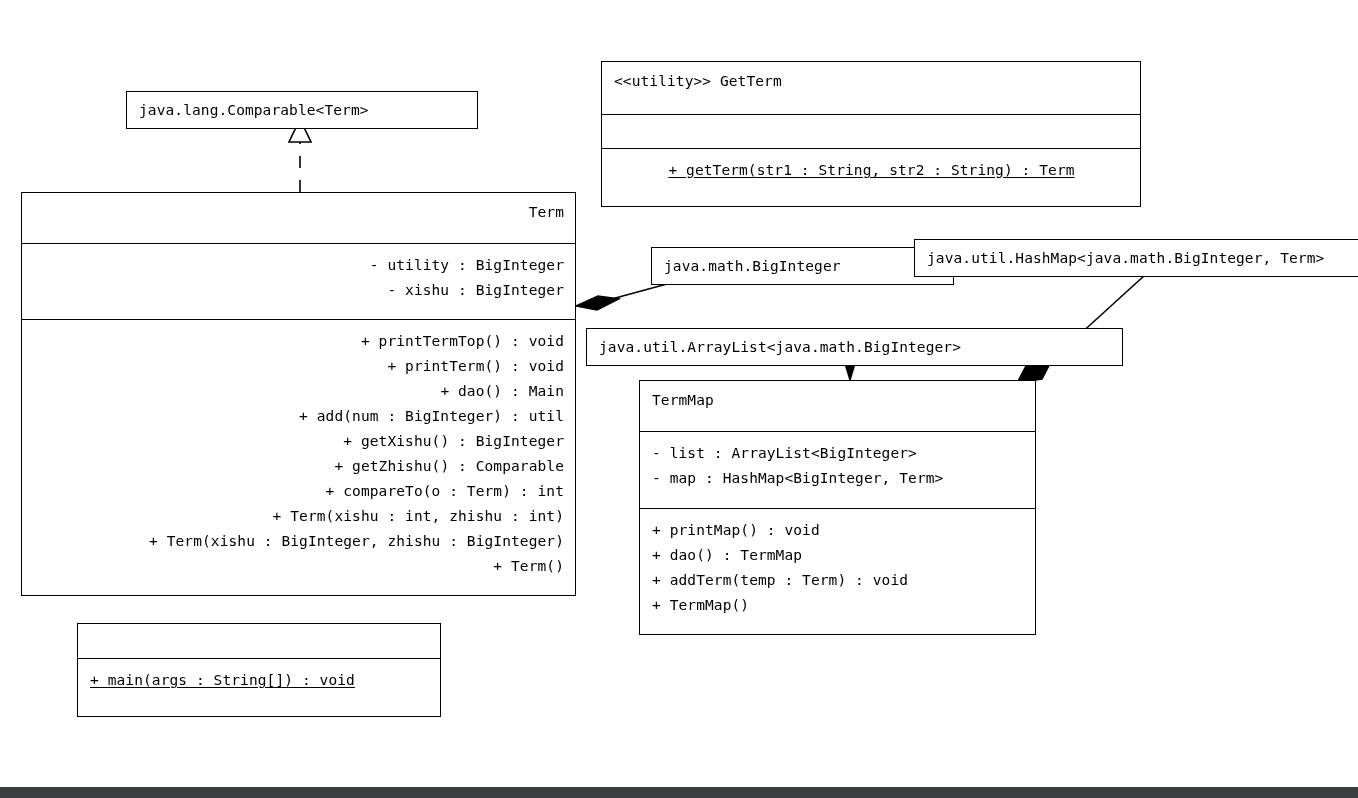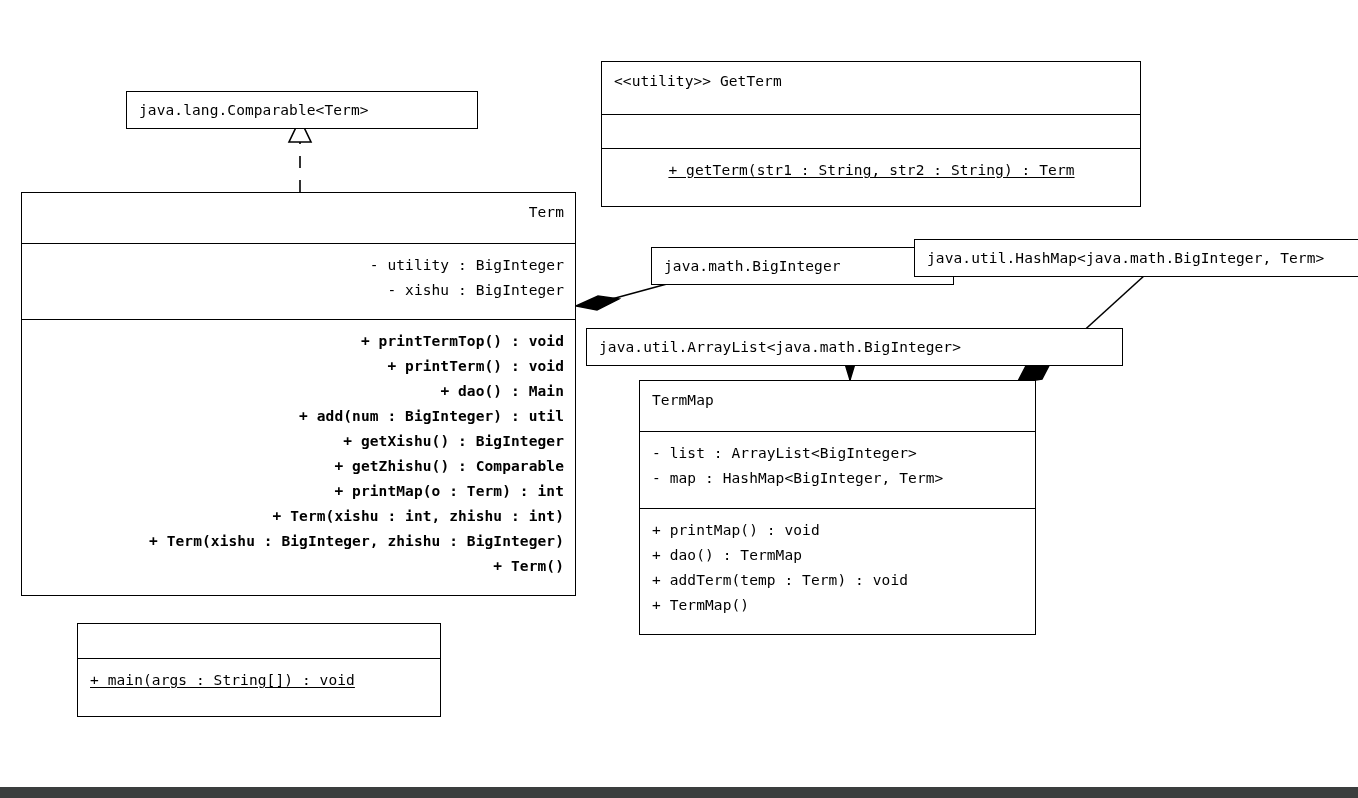--- a/index.html
+++ b/index.html
@@ -137,28 +137,28 @@
   </div>
 
   <div class="uml-box" id="box-term">
     <div class="compartment" style="height:50px;">
       <div class="uml-name">Term</div>
     </div>
     <div class="compartment" style="height:76px;">
       <div class="uml-line">- utility : BigInteger</div>
       <div class="uml-line">- xishu : BigInteger</div>
     </div>
-    <div class="compartment" style="height:276px;font-weight:bold;">
+    <div class="compartment" style="height:276px;">
       <div class="uml-line">+ printTermTop() : void</div>
       <div class="uml-line">+ printTerm() : void</div>
       <div class="uml-line">+ dao() : Main</div>
       <div class="uml-line">+ add(num : BigInteger) : util</div>
       <div class="uml-line">+ getXishu() : BigInteger</div>
       <div class="uml-line">+ getZhishu() : Comparable</div>
-      <div class="uml-line">+ printMap(o : Term) : int</div>
+      <div class="uml-line">+ compareTo(o : Term) : int</div>
       <div class="uml-line">+ Term(xishu : int, zhishu : int)</div>
       <div class="uml-line">+ Term(xishu : BigInteger, zhishu : BigInteger)</div>
       <div class="uml-line">+ Term()</div>
     </div>
   </div>
 
   <div class="uml-box simple-box" id="box-biginteger">
     <div class="compartment" style="height:36px;">
       <div class="uml-name">java.math.BigInteger</div>
     </div>

